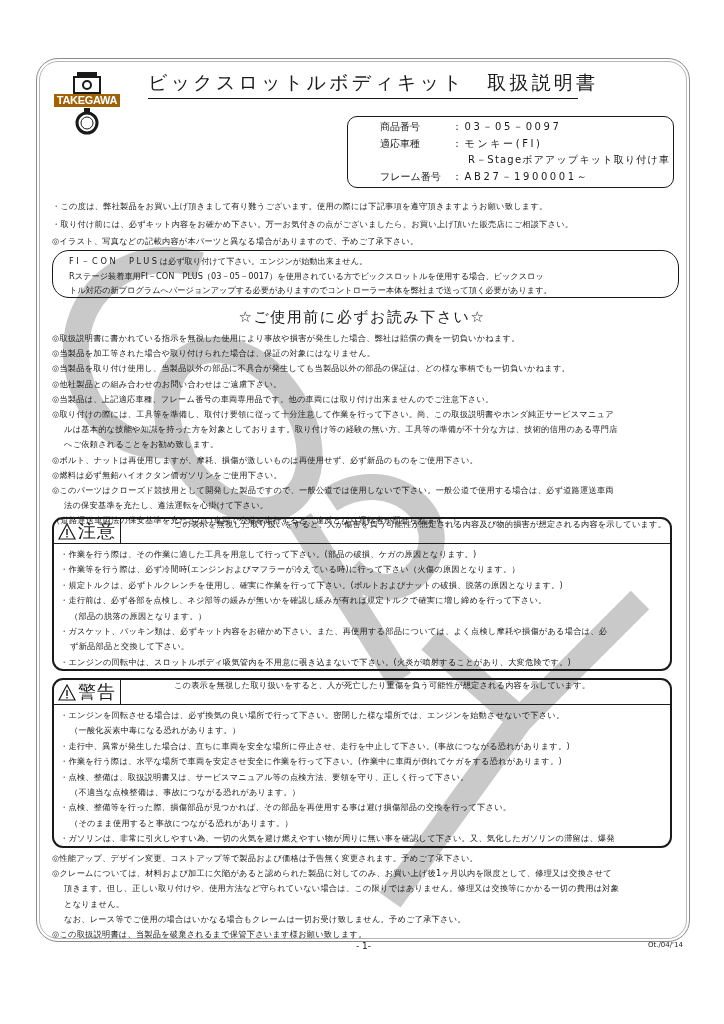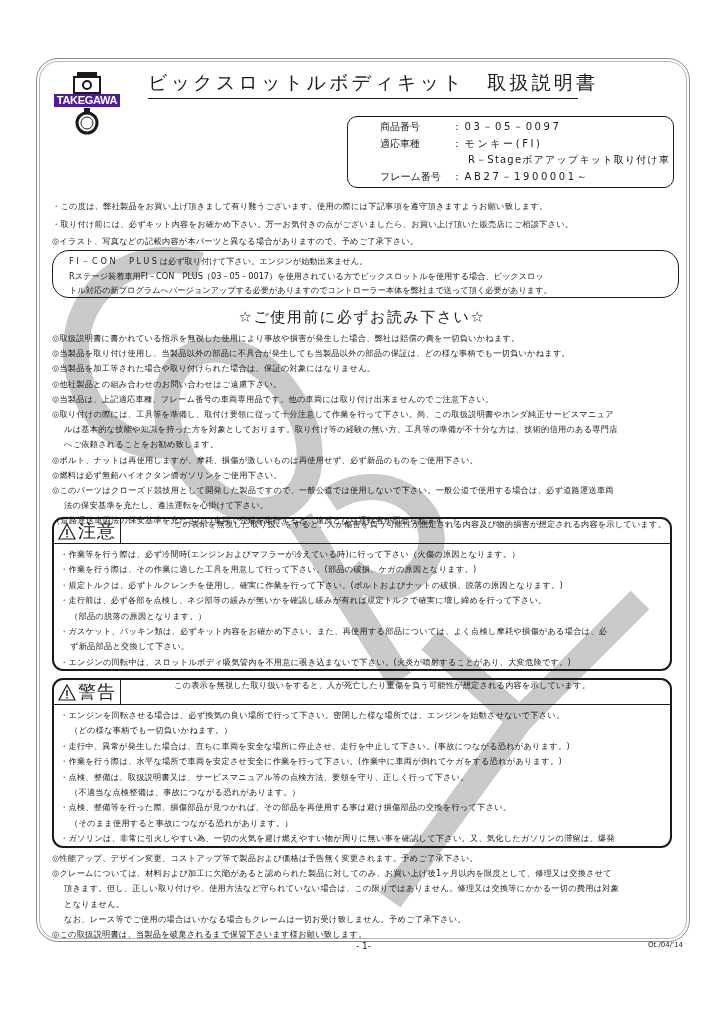--- a/index.html
+++ b/index.html
@@ -19,21 +19,21 @@
   .watermark {
     position: absolute; left: 0; top: 0; width: 724px; height: 1024px;
     pointer-events: none; z-index: 1;
   }
   .content { position: absolute; left: 0; top: 0; width: 724px; height: 1024px; z-index: 2; }
 
   .logo { position: absolute; left: 54px; top: 70px; width: 66px; height: 66px; }
   .logo-text {
     position: absolute; left: 0; top: 24px; width: 66px; text-align: center;
     font-family: "Liberation Sans", sans-serif; font-weight: bold; font-size: 11px;
-    color: #fff; background: #4c1d95; letter-spacing: -0.3px; line-height: 13px;
+    color: #fff; background: #a16207; letter-spacing: -0.3px; line-height: 13px;
   }
   .title {
     position: absolute; left: 148px; top: 70px; width: 430px;
     font-size: 19px; letter-spacing: 3.2px; white-space: nowrap;
     border-bottom: 1.5px solid #1a1a1a; padding-bottom: 2px;
   }
 
   .spec-box {
     position: absolute; left: 347px; top: 116px; width: 327px; height: 72px;
     border: 1.5px solid #1a1a1a; border-radius: 10px;
@@ -148,22 +148,22 @@
   <div class="notice-box">
     <div><span class="en">FI－CON　PLUS</span><span>は必ず取り付けて下さい。エンジンが始動出来ません。</span></div>
     <div>Rステージ装着車用FI－CON　PLUS（03－05－0017）を使用されている方でビックスロットルを使用する場合、ビックスロッ</div>
     <div>トル対応の新プログラムへバージョンアップする必要がありますのでコントローラー本体を弊社まで送って頂く必要があります。</div>
   </div>
 
   <div class="read-heading">☆ご使用前に必ずお読み下さい☆</div>
 
   <div class="p rules">
     <div>◎取扱説明書に書かれている指示を無視した使用により事故や損害が発生した場合、弊社は賠償の責を一切負いかねます。</div>
+    <div>◎当製品を加工等された場合や取り付けられた場合は、保証の対象にはなりません。</div>
     <div>◎当製品を取り付け使用し、当製品以外の部品に不具合が発生しても当製品以外の部品の保証は、どの様な事柄でも一切負いかねます。</div>
-    <div>◎当製品を加工等された場合や取り付けられた場合は、保証の対象にはなりません。</div>
     <div>◎他社製品との組み合わせのお問い合わせはご遠慮下さい。</div>
     <div>◎当製品は、上記適応車種、フレーム番号の車両専用品です。他の車両には取り付け出来ませんのでご注意下さい。</div>
     <div>◎取り付けの際には、工具等を準備し、取付け要領に従って十分注意して作業を行って下さい。尚、この取扱説明書やホンダ純正サービスマニュア</div>
     <div class="ind">ルは基本的な技能や知識を持った方を対象としております。取り付け等の経験の無い方、工具等の準備が不十分な方は、技術的信用のある専門店</div>
     <div class="ind">へご依頼されることをお勧め致します。</div>
     <div>◎ボルト、ナットは再使用しますが、摩耗、損傷が激しいものは再使用せず、必ず新品のものをご使用下さい。</div>
     <div>◎燃料は必ず無鉛ハイオクタン価ガソリンをご使用下さい。</div>
     <div>◎このパーツはクローズド競技用として開発した製品ですので、一般公道では使用しないで下さい。一般公道で使用する場合は、必ず道路運送車両</div>
     <div class="ind">法の保安基準を充たし、遵法運転を心掛けて下さい。</div>
     <div>（道路運送車両法の保安基準を充たさない車両で公道を走行すると、違反となり運転者が罰せられます。）</div>
@@ -175,22 +175,22 @@
         <svg width="18" height="17" viewBox="0 0 18 17">
           <path d="M9 1 L17 16 L1 16 Z" fill="none" stroke="#1a1a1a" stroke-width="1.2"></path>
           <rect x="8.3" y="6" width="1.4" height="6" fill="#1a1a1a"></rect>
           <rect x="8.3" y="13" width="1.4" height="1.4" fill="#1a1a1a"></rect>
         </svg>
         <span>注意</span>
       </div>
       <div class="warn-desc">この表示を無視した取り扱いをすると、人が傷害を負う可能性が想定される内容及び物的損害が想定される内容を示しています。</div>
     </div>
     <div class="warn-body">
+      <div>・作業を行う際は、その作業に適した工具を用意して行って下さい。(部品の破損、ケガの原因となります。)</div>
       <div>・作業等を行う際は、必ず冷間時(エンジンおよびマフラーが冷えている時)に行って下さい（火傷の原因となります。）</div>
-      <div>・作業を行う際は、その作業に適した工具を用意して行って下さい。(部品の破損、ケガの原因となります。)</div>
       <div>・規定トルクは、必ずトルクレンチを使用し、確実に作業を行って下さい。(ボルトおよびナットの破損、脱落の原因となります。)</div>
       <div>・走行前は、必ず各部を点検し、ネジ部等の緩みが無いかを確認し緩みが有れば規定トルクで確実に増し締めを行って下さい。</div>
       <div class="ind">（部品の脱落の原因となります。）</div>
       <div>・ガスケット、パッキン類は、必ずキット内容をお確かめ下さい。また、再使用する部品については、よく点検し摩耗や損傷がある場合は、必</div>
       <div class="ind">ず新品部品と交換して下さい。</div>
       <div>・エンジンの回転中は、スロットルボディ吸気管内を不用意に覗き込まないで下さい。(火炎が噴射することがあり、大変危険です。)</div>
     </div>
   </div>
 
   <div class="warn-box danger">
@@ -200,21 +200,21 @@
           <path d="M9 1 L17 16 L1 16 Z" fill="none" stroke="#1a1a1a" stroke-width="1.2"></path>
           <rect x="8.3" y="6" width="1.4" height="6" fill="#1a1a1a"></rect>
           <rect x="8.3" y="13" width="1.4" height="1.4" fill="#1a1a1a"></rect>
         </svg>
         <span>警告</span>
       </div>
       <div class="warn-desc">この表示を無視した取り扱いをすると、人が死亡したり重傷を負う可能性が想定される内容を示しています。</div>
     </div>
     <div class="warn-body">
       <div>・エンジンを回転させる場合は、必ず換気の良い場所で行って下さい。密閉した様な場所では、エンジンを始動させないで下さい。</div>
-      <div class="ind">（どの様な事柄でも一切負いかねます。）</div>
+      <div class="ind">（一酸化炭素中毒になる恐れがあります。）</div>
       <div>・走行中、異常が発生した場合は、直ちに車両を安全な場所に停止させ、走行を中止して下さい。(事故につながる恐れがあります。)</div>
       <div>・作業を行う際は、水平な場所で車両を安定させ安全に作業を行って下さい。(作業中に車両が倒れてケガをする恐れがあります。)</div>
       <div>・点検、整備は、取扱説明書又は、サービスマニュアル等の点検方法、要領を守り、正しく行って下さい。</div>
       <div class="ind">（不適当な点検整備は、事故につながる恐れがあります。）</div>
       <div>・点検、整備等を行った際、損傷部品が見つかれば、その部品を再使用する事は避け損傷部品の交換を行って下さい。</div>
       <div class="ind">（そのまま使用すると事故につながる恐れがあります。）</div>
       <div>・ガソリンは、非常に引火しやすい為、一切の火気を避け燃えやすい物が周りに無い事を確認して下さい。又、気化したガソリンの滞留は、爆発</div>
       <div class="ind">等の危険性がある為、通気の良い場所で作業を行って下さい。</div>
     </div>
   </div>

